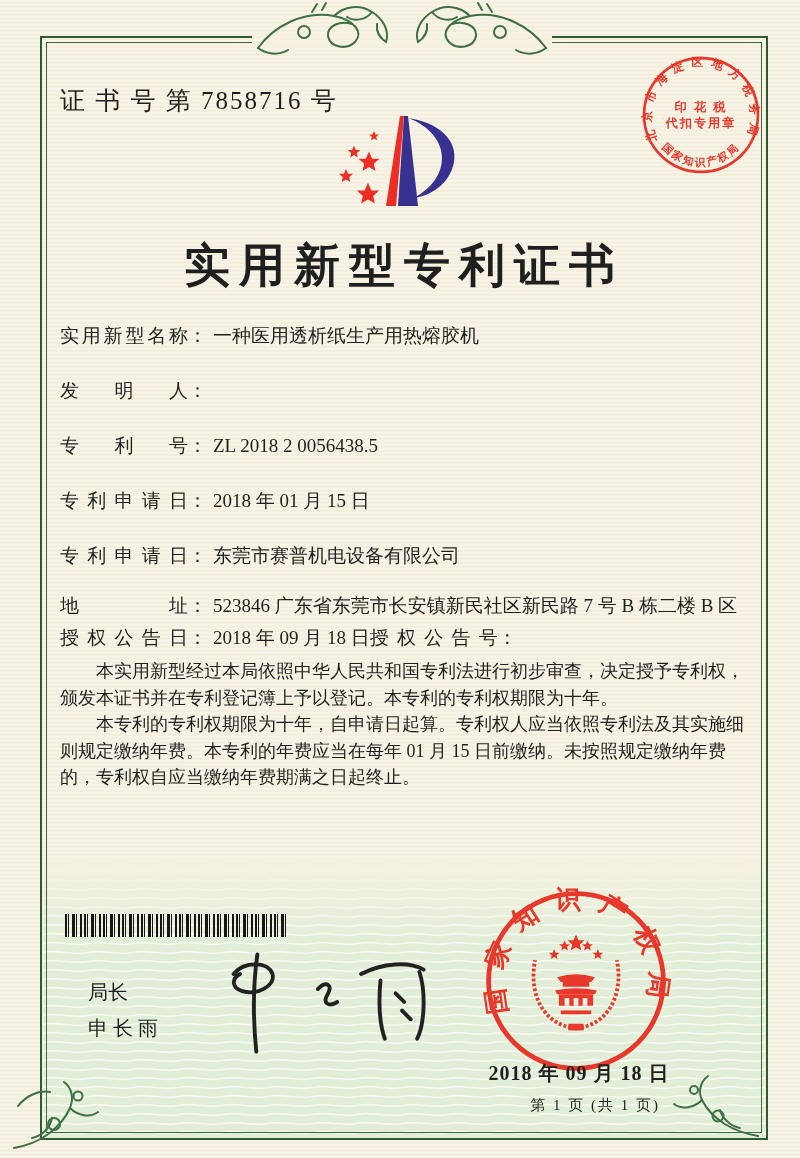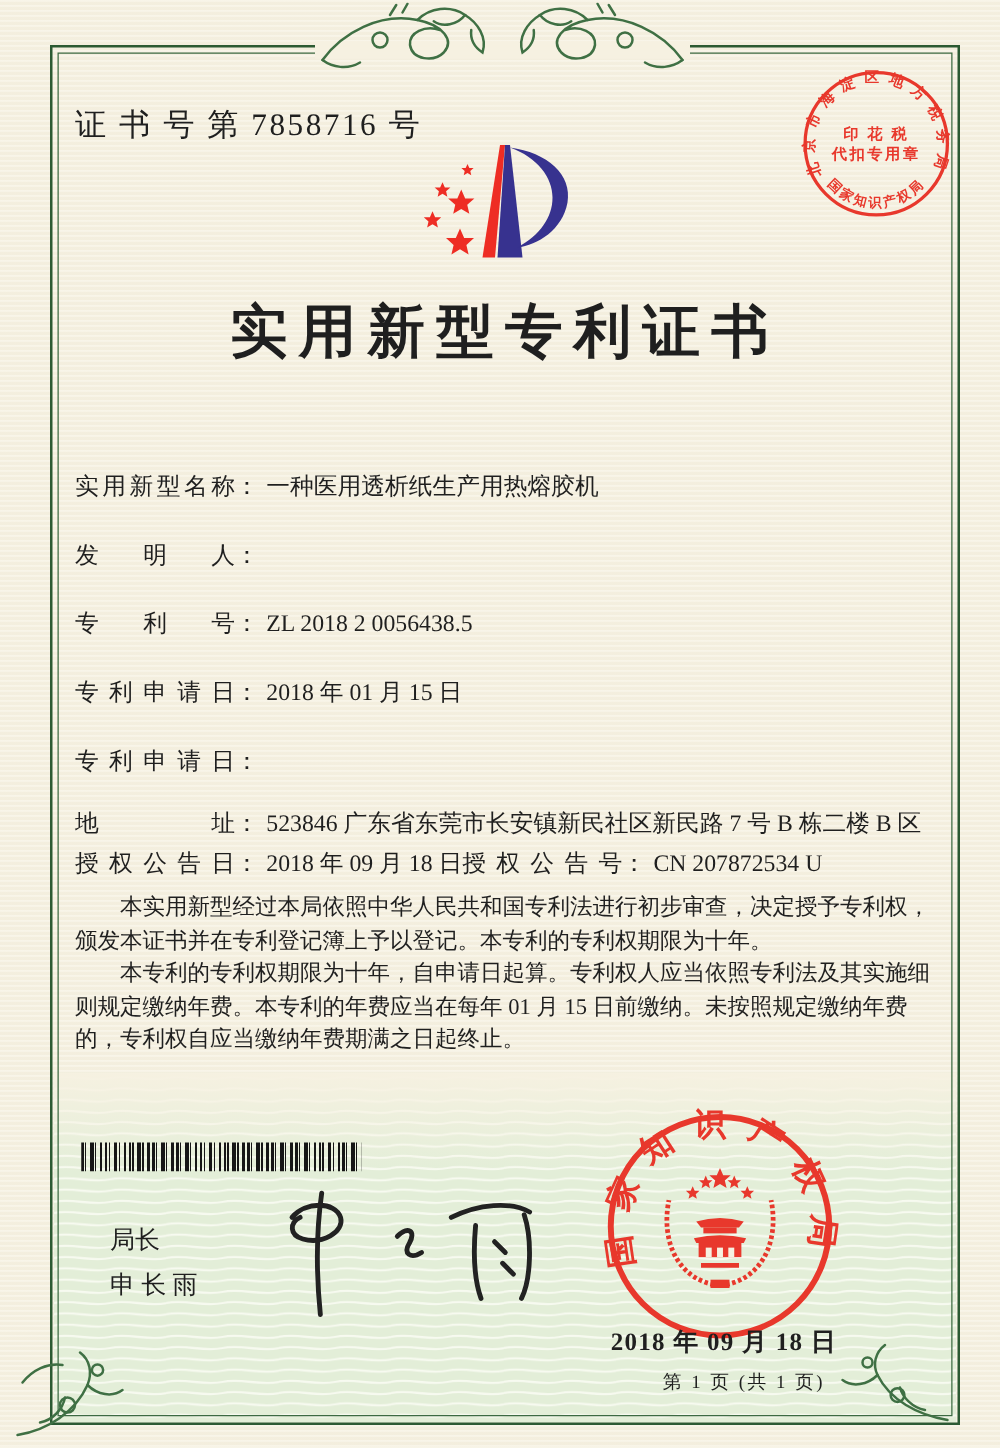--- a/index.html
+++ b/index.html
@@ -19,21 +19,21 @@
   .frame-inner{position:absolute;left:46px;top:42px;width:714px;height:1089px;border:1px solid #3c6a42;z-index:2;}
   .top-ornament{position:absolute;left:252px;top:2px;width:300px;height:58px;z-index:3;}
   .corner-bl{position:absolute;left:8px;top:1066px;width:100px;height:86px;z-index:3;}
   .corner-br{position:absolute;left:664px;top:1068px;width:100px;height:72px;z-index:3;}
   .orn{stroke:#3f7044;fill:none;stroke-width:2;stroke-linecap:round;}
   
   .content{position:absolute;left:60px;top:88px;width:688px;z-index:4;}
   .cert-no{font-size:25px;letter-spacing:2px;line-height:26px;}
   .logo{width:132px;height:96px;margin:0 auto;display:block;}
   .title{text-align:center;font-size:46px;font-weight:700;letter-spacing:9px;line-height:60px;margin-top:26px;}
-  .fields{margin-top:80px;}
+  .fields{margin-top:26px;}
   .frow{display:flex;font-size:19px;line-height:28px;margin-bottom:27px;}
   .frow.tight{margin-bottom:22px;}
   .frow.addr{line-height:27px;margin-bottom:5px;}
   .flabel{display:inline-block;width:128px;text-align:justify;text-align-last:justify;flex:none;}
   .colon{flex:none;margin-right:6px;}
   .fvalue{flex:1;}
   .grant-row{display:flex;justify-content:flex-start;font-size:19px;line-height:28px;margin-top:4px;}
   .grant-part{display:flex;}
   .grant-part .flabel{width:128px;}
   .body-text{margin-top:6px;font-size:18px;line-height:26.5px;}
@@ -167,36 +167,36 @@
         <span class="fvalue">ZL 2018 2 0056438.5</span>
       </div>
       <div class="frow">
         <span class="flabel">专利申请日</span>
           <span class="colon">：</span>
         <span class="fvalue">2018 年 01 月 15 日</span>
       </div>
       <div class="frow tight">
         <span class="flabel">专利申请日</span>
           <span class="colon">：</span>
+        <span class="fvalue">东莞市赛普机电设备有限公司</span>
       </div>
       <div class="frow addr">
         <span class="flabel">地址</span>
           <span class="colon">：</span>
         <span class="fvalue">523846 广东省东莞市长安镇新民社区新民路 7 号 B 栋二楼 B 区</span>
       </div>
       <div class="grant-row">
         <div class="grant-part">
           <span class="flabel">授权公告日</span>
             <span class="colon">：</span>
           <span>2018 年 09 月 18 日</span>
         </div>
         <div class="grant-part">
           <span class="flabel">授权公告号</span>
             <span class="colon">：</span>
-          <span>CN 207872534 U</span>
         </div>
       </div>
     </div>
 
     <div class="body-text">
       <p>本实用新型经过本局依照中华人民共和国专利法进行初步审查，决定授予专利权，颁发本证书并在专利登记簿上予以登记。本专利的专利权期限为十年。</p>
       <p>本专利的专利权期限为十年，自申请日起算。专利权人应当依照专利法及其实施细则规定缴纳年费。本专利的年费应当在每年 01 月 15 日前缴纳。未按照规定缴纳年费的，专利权自应当缴纳年费期满之日起终止。</p>
     </div>
   </div>
 

